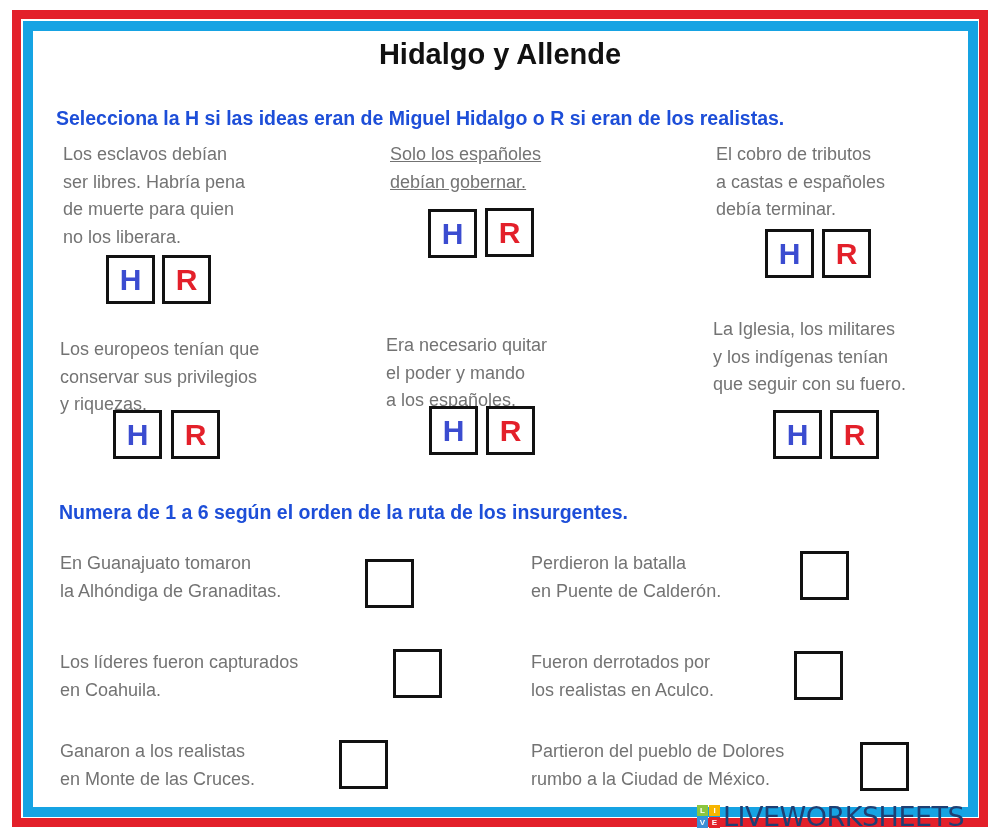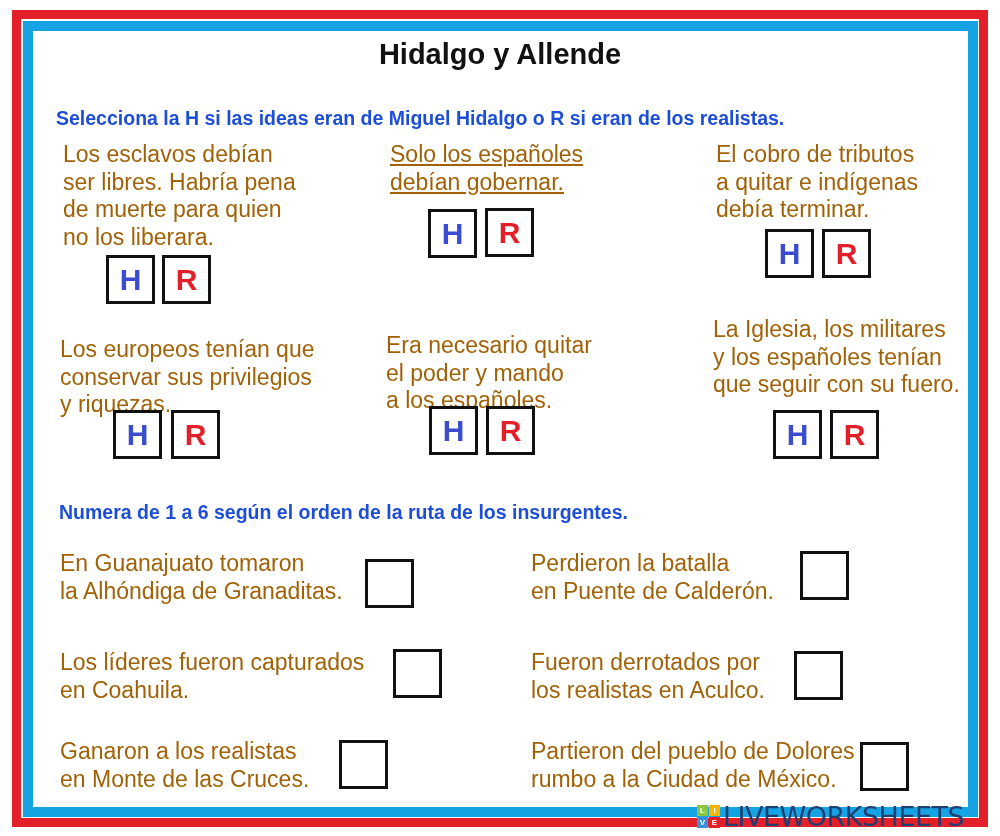--- a/index.html
+++ b/index.html
@@ -1,21 +1,21 @@
 <!DOCTYPE html>
 <html><head>
 <meta charset="utf-8">
 <style>
   html, body { margin: 0; padding: 0; background: #ffffff; }
   body { width: 1000px; height: 836px; position: relative; overflow: hidden; font-family: "Liberation Sans", sans-serif; }
   .frame-red { position: absolute; left: 12px; top: 10px; width: 976px; height: 817px; box-sizing: border-box; border: 9px solid var(--red, #e3202a); }
   .frame-blue { position: absolute; left: 23px; top: 21px; width: 955px; height: 796px; box-sizing: border-box; border: 10px solid var(--blue, #16a3e3); }
   .title { position: absolute; left: 0; width: 1000px; top: 38px; text-align: center; font-weight: bold; font-size: 29px; color: #111; }
   .instr { position: absolute; font-weight: bold; font-size: 19.5px; color: #1d4ed8; white-space: nowrap; }
-  .stmt { position: absolute; font-size: 23px; line-height: 27.5px; color: #a16207; white-space: pre-line; }
+  .stmt { position: absolute; font-size: 18px; line-height: 27.5px; color: #737373; white-space: pre-line; }
   .box { position: absolute; width: 49px; height: 49px; box-sizing: border-box; border: 3px solid #111; background: #fff; display: flex; align-items: center; justify-content: center; font-weight: bold; font-size: 30px; cursor: pointer; }
   .box.h { color: #3b4cd0; }
   .box.r { color: #e3202a; }
   .logo { position: absolute; left: 697px; top: 799px; height: 34px; display: flex; align-items: center; background: transparent; }
   .logo-tiles { display: grid; grid-template-columns: 11px 11px; grid-template-rows: 11px 11px; gap: 1px; margin-right: 3px; }
   .logo-tiles span { display: flex; align-items: center; justify-content: center; font-size: 8px; font-weight: bold; color: #fff; }
   .logo-text { font-family: "DejaVu Sans", sans-serif; font-weight: normal; font-size: 27px; color: #1f3f73; letter-spacing: -0.5px; }
 </style>
 </head>
 <body>
@@ -33,39 +33,39 @@
 no los liberara.</div>
 <div class="box h" style="left:106px; top:255px;">H</div>
 <div class="box r" style="left:162px; top:255px;">R</div>
 
 <div class="stmt" style="left:390px; top:141px;text-decoration:underline;">Solo los españoles
 debían gobernar.</div>
 <div class="box h" style="left:428px; top:209px;">H</div>
 <div class="box r" style="left:485px; top:208px;">R</div>
 
 <div class="stmt" style="left:716px; top:141px;">El cobro de tributos
-a quitar e indígenas
+a castas e españoles
 debía terminar.</div>
 <div class="box h" style="left:765px; top:229px;">H</div>
 <div class="box r" style="left:822px; top:229px;">R</div>
 
 <div class="stmt" style="left:60px; top:316px;margin-top:20px;">Los europeos tenían que
 conservar sus privilegios
 y riquezas.</div>
 <div class="box h" style="left:113px; top:410px;">H</div>
 <div class="box r" style="left:171px; top:410px;">R</div>
 
 <div class="stmt" style="left:386px; top:332px;">Era necesario quitar
 el poder y mando
 a los españoles.</div>
 <div class="box h" style="left:429px; top:406px;">H</div>
 <div class="box r" style="left:486px; top:406px;">R</div>
 
 <div class="stmt" style="left:713px; top:316px;">La Iglesia, los militares
-y los españoles tenían
+y los indígenas tenían
 que seguir con su fuero.</div>
 <div class="box h" style="left:773px; top:410px;">H</div>
 <div class="box r" style="left:830px; top:410px;">R</div>
 
 <div class="instr" style="left:59px; top:501px;">Numera de 1 a 6 según el orden de la ruta de los insurgentes.</div>
 
 <div class="stmt" style="left:60px; top:550px;">En Guanajuato tomaron
 la Alhóndiga de Granaditas.</div>
 <div class="box" style="left:365px; top:559px;"></div>
 

